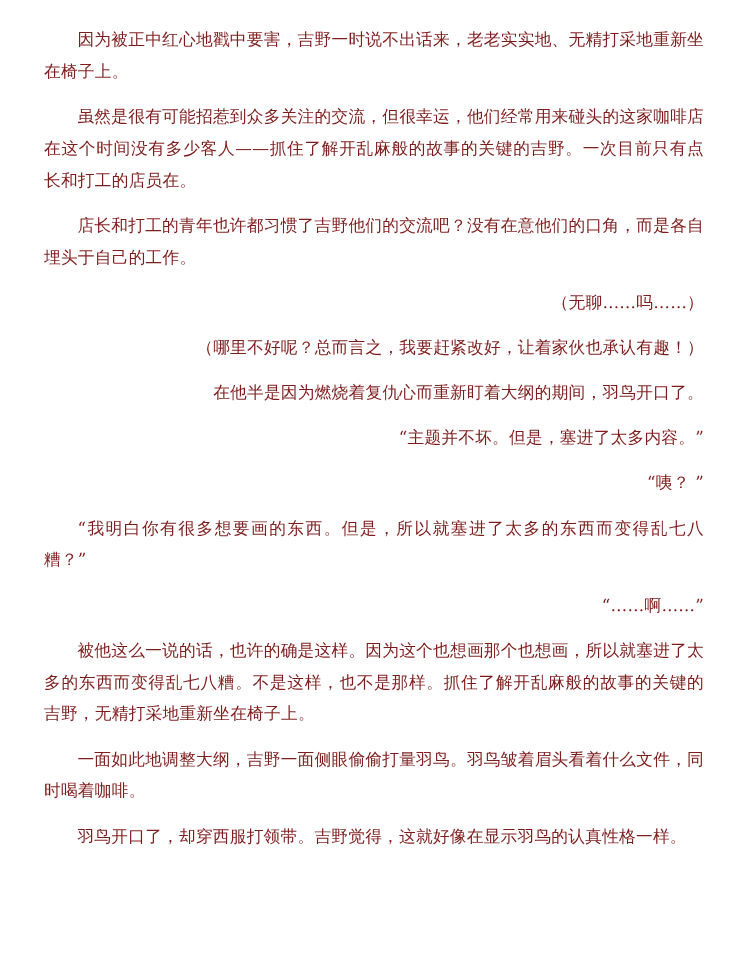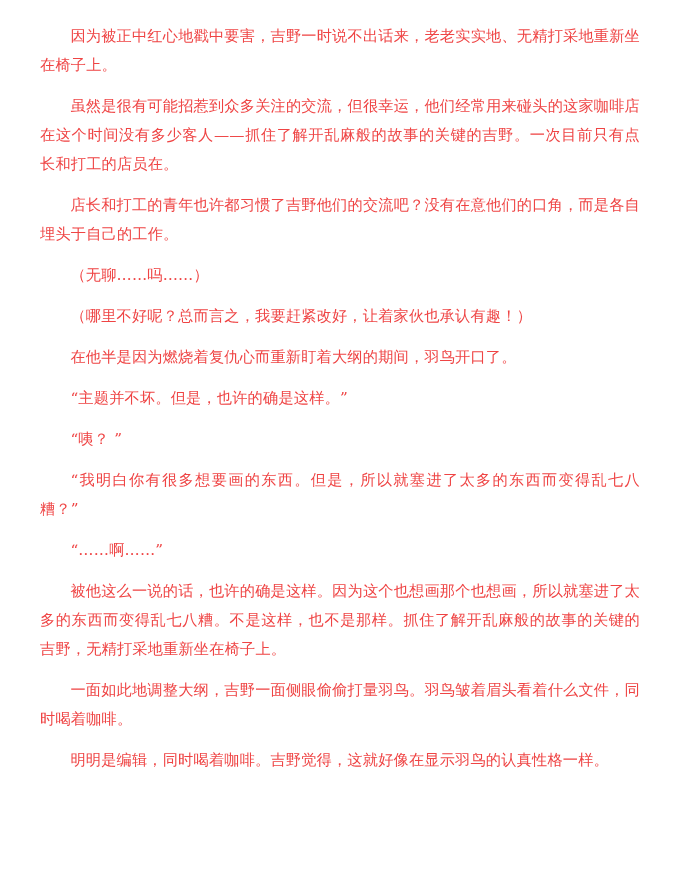--- a/index.html
+++ b/index.html
@@ -23,50 +23,50 @@
     padding: 22px 40px 0 40px;
   }
   .body-text {
     width: 600px;
     margin: 0;
   }
   p.para {
     margin: 0 0 12px 0;
     font-size: 15.2px;
     line-height: 29px;
-    color: #ef4444;
+    color: #7f1d1d;
     text-align: justify;
     text-justify: inter-character;
     text-indent: 2em;
     letter-spacing: 0.2px;
     word-break: break-all;
     font-family: "DejaVu Serif", "Liberation Serif", serif;
   }
   p.para:last-child {
     margin-bottom: 0;
   }
   
   p.para.short {
-    text-align: left;
+    text-align: right;
   }
 </style>
 </head>
 <body>
 
 <div class="page">
   <div class="body-text">
 
     <p class="para">因为被正中红心地戳中要害，吉野一时说不出话来，老老实实地、无精打采地重新坐在椅子上。</p>
     <p class="para">虽然是很有可能招惹到众多关注的交流，但很幸运，他们经常用来碰头的这家咖啡店在这个时间没有多少客人——抓住了解开乱麻般的故事的关键的吉野。一次目前只有点长和打工的店员在。</p>
     <p class="para">店长和打工的青年也许都习惯了吉野他们的交流吧？没有在意他们的口角，而是各自埋头于自己的工作。</p>
     <p class="para short">（无聊……吗……）</p>
     <p class="para short">（哪里不好呢？总而言之，我要赶紧改好，让着家伙也承认有趣！）</p>
     <p class="para short">在他半是因为燃烧着复仇心而重新盯着大纲的期间，羽鸟开口了。</p>
-    <p class="para short">“主题并不坏。但是，也许的确是这样。”</p>
+    <p class="para short">“主题并不坏。但是，塞进了太多内容。”</p>
     <p class="para short">“咦？ ”</p>
     <p class="para">“我明白你有很多想要画的东西。但是，所以就塞进了太多的东西而变得乱七八糟？”</p>
     <p class="para short">“……啊……”</p>
     <p class="para">被他这么一说的话，也许的确是这样。因为这个也想画那个也想画，所以就塞进了太多的东西而变得乱七八糟。不是这样，也不是那样。抓住了解开乱麻般的故事的关键的吉野，无精打采地重新坐在椅子上。</p>
     <p class="para">一面如此地调整大纲，吉野一面侧眼偷偷打量羽鸟。羽鸟皱着眉头看着什么文件，同时喝着咖啡。</p>
-    <p class="para">明明是编辑，同时喝着咖啡。吉野觉得，这就好像在显示羽鸟的认真性格一样。</p>
+    <p class="para">羽鸟开口了，却穿西服打领带。吉野觉得，这就好像在显示羽鸟的认真性格一样。</p>
 
   </div>
 </div>
 
 </body></html>

